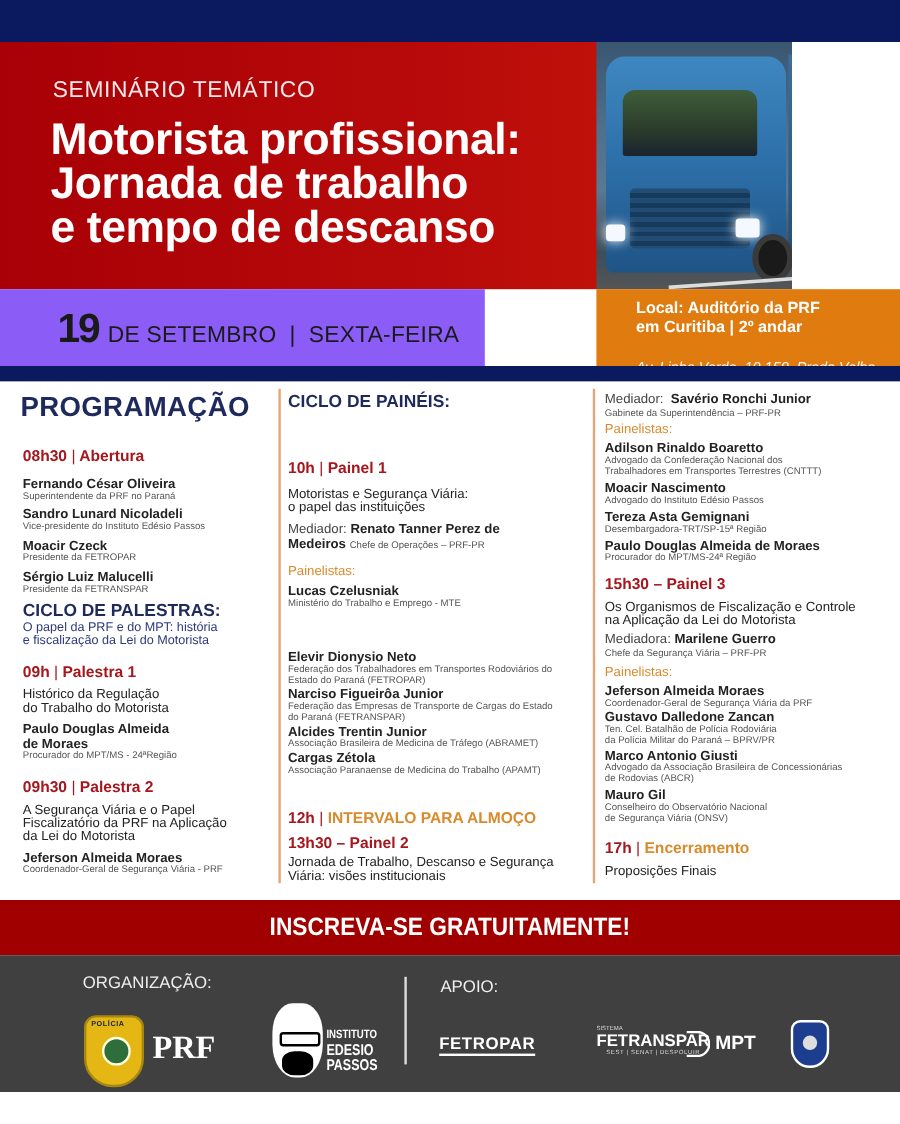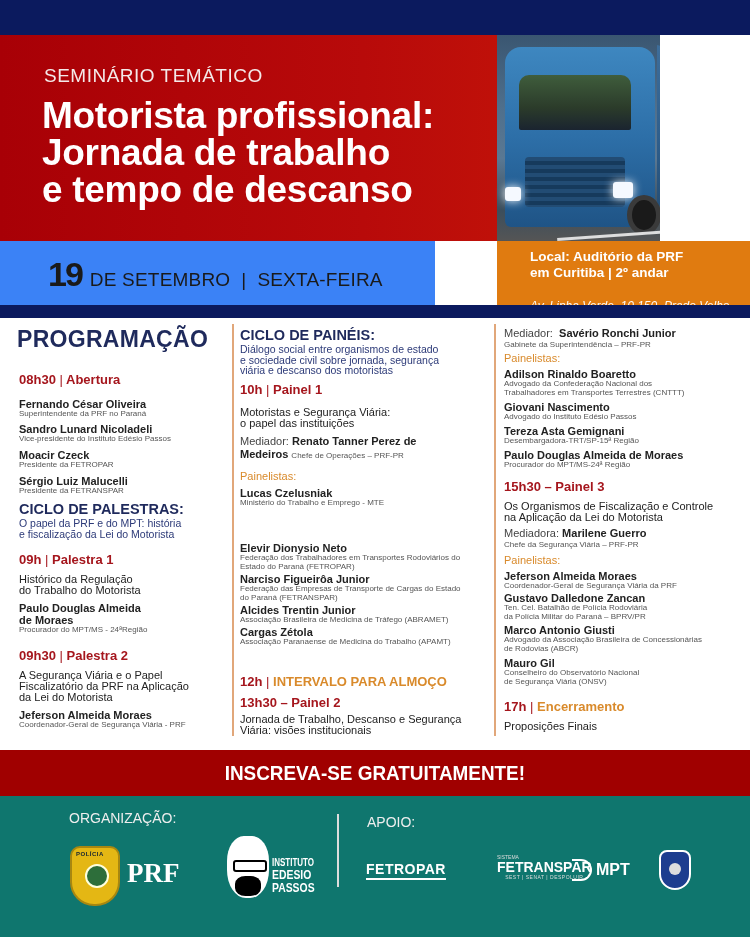--- a/index.html
+++ b/index.html
@@ -21,21 +21,21 @@
   .truck-trailer { position: absolute; left: 160px; top: 10px; width: 100px; height: 160px;
     background: linear-gradient(180deg, #3d6d9a 0%, #2e5e8c 60%, #254f77 100%); transform: skewY(14deg); transform-origin: left top; }
   .truck-wheel1 { position: absolute; left: 130px; top: 160px; width: 34px; height: 40px; border-radius: 50%; background: #1a1a1a; border: 5px solid #3a3a3a; }
   .truck-wheel2 { position: absolute; left: 200px; top: 165px; width: 28px; height: 34px; border-radius: 50%; background: #1a1a1a; border: 5px solid #3a3a3a; }
   .road-line { position: absolute; left: 60px; top: 196px; width: 200px; height: 3px; background: #ddd; transform: rotate(-4deg); }
 
   .hero-sub { position: absolute; left: 44px; top: 30px; font-family: "Liberation Sans", sans-serif; color: #f4e9e9; font-size: 19px; letter-spacing: 0.5px; }
   .hero-title { position: absolute; left: 42px; top: 62px; color: #fff; font-family: "Liberation Sans", sans-serif; font-weight: 700; font-size: 37px; line-height: 37px; letter-spacing: -0.3px; }
   .hero-title div { white-space: nowrap; }
 
-  .date-band { position: absolute; left: 0; top: 241px; width: 435px; height: 64px; background: #3b82f6; }
+  .date-band { position: absolute; left: 0; top: 241px; width: 404px; height: 64px; background: #8b5cf6; }
   .date-inner { position: absolute; left: 48px; top: 14px; display: flex; align-items: baseline; color: #1a1a1a; font-family: "Liberation Sans", sans-serif; }
   .date-day { font-size: 34px; font-weight: 900; letter-spacing: -2px; margin-right: 8px; }
   .date-rest { font-size: 19px; font-weight: 400; letter-spacing: 0.2px; text-align: right; }
   .loc-band { position: absolute; left: 497px; top: 241px; width: 299px; height: 64px; background: #e07b10; color: #fff; font-family: "Liberation Sans", sans-serif; }
   .loc-line1 { position: absolute; left: 33px; top: 8px; font-size: 13.5px; font-weight: 600; line-height: 16px; }
   .loc-addr { position: absolute; left: 33px; top: 42px; font-size: 12px; font-style: italic; opacity: 0.95; margin-top: 16px; }
 
   .mid-band { position: absolute; left: 0; top: 305px; width: 750px; height: 13px; background: #0b1a5e; }
 
   .content { position: absolute; left: 0; top: 318px; width: 750px; height: 430px; background: #fff; }
@@ -56,21 +56,21 @@
   .label-or { color: #d98a2b; font-size: 11px; font-weight: 500; font-family: "Liberation Sans", sans-serif; }
   .med { font-size: 11px; color: #444; line-height: 13px; font-family: "Liberation Sans", sans-serif; }
   .med b { color: #222; font-weight: 600; }
   .med .r { font-size: 8px; color: #555; }
 
   .abs { position: absolute; }
 
   .cta { position: absolute; left: 0; top: 750px; width: 750px; height: 46px; background: #a00000; display: flex; align-items: center; justify-content: center; }
   .cta span { color: #fff; font-family: "Liberation Sans", sans-serif; font-weight: 700; font-size: 21px; letter-spacing: 0; transform: scaleX(0.9); display: inline-block; }
 
-  .footer { position: absolute; left: 0; top: 796px; width: 750px; height: 141px; background: #0f766e; color: #fff; font-family: "Liberation Sans", sans-serif; }
+  .footer { position: absolute; left: 0; top: 796px; width: 750px; height: 114px; background: #404040; color: #fff; font-family: "Liberation Sans", sans-serif; }
   .f-label { position: absolute; font-size: 14px; color: #eee; }
   .f-div { position: absolute; left: 337px; top: 18px; width: 2px; height: 73px; background: #ddd; }
   .logo-prf-badge { position: absolute; left: 70px; top: 50px; width: 50px; height: 60px; background: #e4b714; border-radius: 10px 10px 24px 24px; border: 2px solid #a88710; }
   .logo-prf-badge::after { content: ""; position: absolute; left: 13px; top: 16px; width: 20px; height: 20px; border-radius: 50%; background: #2d6e3a; border: 2px solid #ffd; }
   .logo-prf-badge .ptxt { position: absolute; left: 4px; top: 3px; font-size: 6px; font-weight: 700; color: #123; letter-spacing: 0.5px; }
   .logo-prf-text { position: absolute; left: 127px; top: 62px; font-family: "Liberation Serif", serif; font-weight: 700; font-size: 27px; color: #fff; }
   .logo-iep-face { position: absolute; left: 227px; top: 40px; width: 42px; height: 62px; border-radius: 40% 40% 45% 45%; background: #fff; }
   .logo-iep-face::before { content: ""; position: absolute; left: 6px; top: 24px; width: 30px; height: 8px; border: 2px solid #000; border-radius: 3px; }
   .logo-iep-face::after { content: ""; position: absolute; left: 8px; top: 40px; width: 26px; height: 20px; background: #000; border-radius: 40%; }
   .logo-iep-text { position: absolute; left: 272px; top: 62px; font-size: 10px; line-height: 10px; font-weight: 700; color: #fff; transform: scaleX(0.8); transform-origin: left; }
@@ -180,25 +180,20 @@
       <div>da Lei do Motorista</div>
     </div>
     <div class="abs" style="left:19px;top:391px">
       <div class="pname">Jeferson Almeida Moraes</div>
       <div class="prole">Coordenador-Geral de Segurança Viária - PRF</div>
     </div>
   </div>
 
   <div class="col col2">
     <div class="abs section-h" style="left:6px;top:4px">CICLO DE PAINÉIS:</div>
-    <div class="abs section-sub" style="left:6px;top:20px">
-      <div>Diálogo social entre organismos de estado</div>
-      <div>e sociedade civil sobre jornada, segurança</div>
-      <div>viária e descanso dos motoristas</div>
-    </div>
 
     <div class="abs time-h" style="left:6px;top:58px">
       <span>10h</span> <span class="sep">|</span> <span>Painel 1</span>
     </div>
     <div class="abs talk" style="left:6px;top:83px">
       <div>Motoristas e Segurança Viária:</div>
       <div>o papel das instituições</div>
     </div>
     <div class="abs med" style="left:6px;top:111px;width:250px">
       <span>Mediador:</span>
@@ -249,21 +244,21 @@
       <b>Savério Ronchi Junior</b>
       <div class="r" style="line-height:9px">Gabinete da Superintendência – PRF-PR</div>
     </div>
     <div class="abs label-or" style="left:8px;top:28px">Painelistas:</div>
     <div class="abs" style="left:8px;top:44px">
       <div class="pname">Adilson Rinaldo Boaretto</div>
       <div class="prole">Advogado da Confederação Nacional dos</div>
       <div class="prole">Trabalhadores em Transportes Terrestres (CNTTT)</div>
     </div>
     <div class="abs" style="left:8px;top:77px">
-      <div class="pname">Giovani Nascimento</div>
+      <div class="pname">Moacir Nascimento</div>
       <div class="prole">Advogado do Instituto Edésio Passos</div>
     </div>
     <div class="abs" style="left:8px;top:101px">
       <div class="pname">Tereza Asta Gemignani</div>
       <div class="prole">Desembargadora-TRT/SP-15ª Região</div>
     </div>
     <div class="abs" style="left:8px;top:125px">
       <div class="pname">Paulo Douglas Almeida de Moraes</div>
       <div class="prole">Procurador do MPT/MS-24ª Região</div>
     </div>

